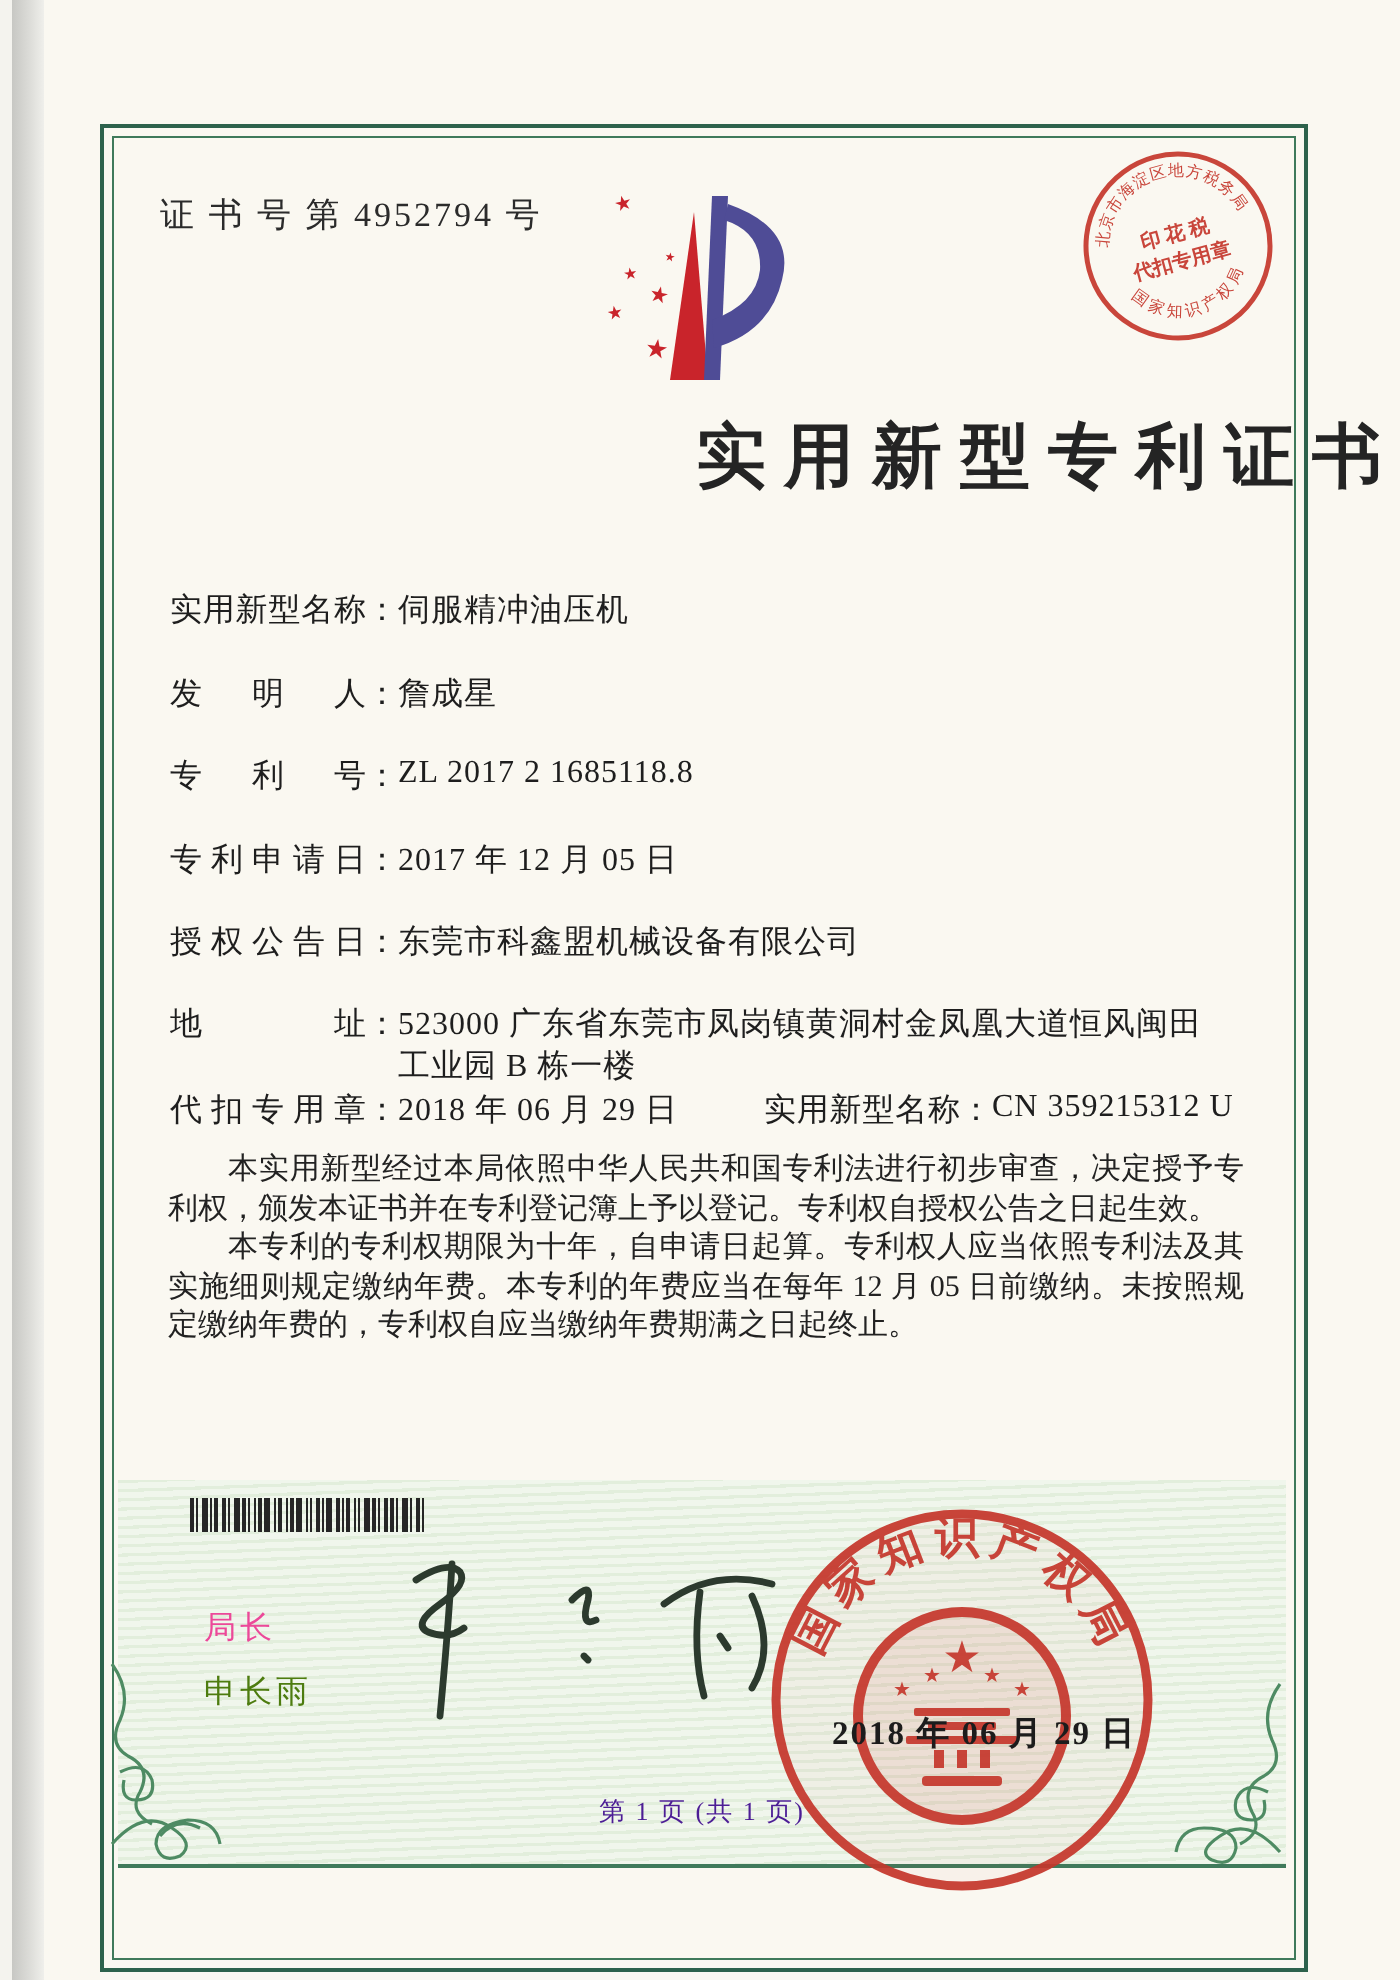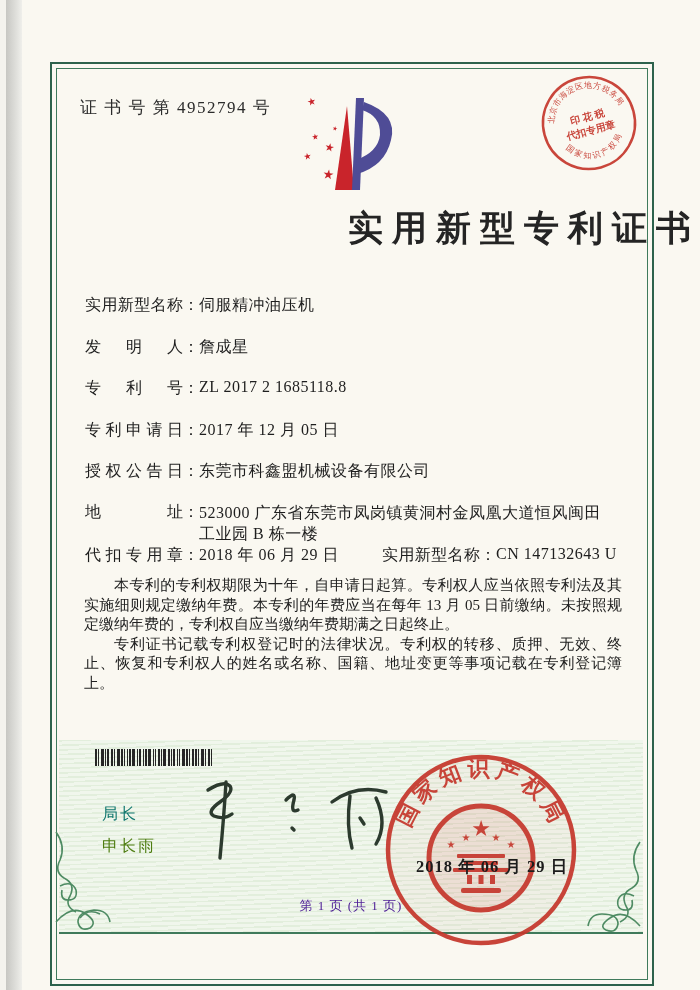--- a/index.html
+++ b/index.html
@@ -35,21 +35,21 @@
   .row-address .field-value{white-space:normal;max-width:402px;line-height:21px;}
 
   .body-text{position:absolute;left:84px;top:576px;width:538px;z-index:5;
        font-size:15px;color:#222;line-height:19.6px;text-align:justify;}
   .body-text p{margin:0;text-indent:2em;}
 
   .green-panel{position:absolute;left:59px;top:740px;width:584px;height:192px;z-index:3;
        background:repeating-linear-gradient(178deg,#e2eedc 0px,#e2eedc 1.6px,#f0f6ec 1.6px,#f0f6ec 4.6px);
        border-bottom:2px solid #3f7a5b;}
   .barcode{position:absolute;left:95px;top:749px;z-index:5;}
-  .director-title{position:absolute;left:102px;top:804px;font-size:16px;color:#0f766e;z-index:5;letter-spacing:2px;}
+  .director-title{position:absolute;left:102px;top:804px;font-size:16px;color:#ec4899;z-index:5;letter-spacing:2px;}
   .director-name{position:absolute;left:102px;top:836px;font-size:16px;color:#4d7c0f;z-index:5;letter-spacing:2px;}
   .signature{position:absolute;left:190px;top:776px;z-index:6;}
   .seal{position:absolute;left:375px;top:744px;z-index:5;opacity:.93;}
   .seal-date{position:absolute;left:416px;top:856px;z-index:7;font-size:16.5px;
        color:#1c1c1c;font-weight:600;letter-spacing:1px;}
   .footer{position:absolute;left:59px;top:897px;width:584px;text-align:center;
        font-size:13px;color:#4c1d95;z-index:5;letter-spacing:1px;}
   .flourish{position:absolute;z-index:4;}
   .flourish-left{left:50px;top:826px;}
   .flourish-right{left:586px;top:838px;}
@@ -114,26 +114,26 @@
 <div class="field-row row-patentee">
   <span class="field-label">授权公告日</span><span class="field-colon">：</span><span class="field-value">东莞市科鑫盟机械设备有限公司</span>
 </div>
 <div class="field-row row-address">
   <span class="field-label">地址</span><span class="field-colon">：</span><span class="field-value">523000 广东省东莞市凤岗镇黄洞村金凤凰大道恒风闽田工业园 B 栋一楼</span>
 </div>
 <div class="field-row row-grantdate">
   <span class="field-label">代扣专用章</span><span class="field-colon">：</span><span class="field-value">2018 年 06 月 29 日</span>
 </div>
 <div class="row-grantno">
-  <span class="field-label">实用新型名称</span><span class="field-colon">：</span><span class="field-value">CN 147132643 U</span>
+  <span class="field-label">实用新型名称</span><span class="field-colon">：</span><span class="field-value">CN 359215312 U</span>
 </div>
 
 <div class="body-text">
-  <p>本专利的专利权期限为十年，自申请日起算。专利权人应当依照专利法及其实施细则规定缴纳年费。本专利的年费应当在每年 13 月 05 日前缴纳。未按照规定缴纳年费的，专利权自应当缴纳年费期满之日起终止。</p>
-  <p>专利证书记载专利权登记时的法律状况。专利权的转移、质押、无效、终止、恢复和专利权人的姓名或名称、国籍、地址变更等事项记载在专利登记簿上。</p>
+  <p>本实用新型经过本局依照中华人民共和国专利法进行初步审查，决定授予专利权，颁发本证书并在专利登记簿上予以登记。专利权自授权公告之日起生效。</p>
+  <p>本专利的专利权期限为十年，自申请日起算。专利权人应当依照专利法及其实施细则规定缴纳年费。本专利的年费应当在每年 12 月 05 日前缴纳。未按照规定缴纳年费的，专利权自应当缴纳年费期满之日起终止。</p>
 </div>
 
 <div class="green-panel"></div>
 
 <svg class="barcode" width="158" height="18" viewBox="0 0 158 18" id="barcode-svg">
     <rect x="0" y="0" width="2" height="17" fill="#262626"></rect>
     <rect x="3" y="0" width="1" height="17" fill="#262626"></rect>
     <rect x="6" y="0" width="3" height="17" fill="#262626"></rect>
     <rect x="10" y="0" width="1" height="17" fill="#262626"></rect>
     <rect x="12" y="0" width="2" height="17" fill="#262626"></rect>

